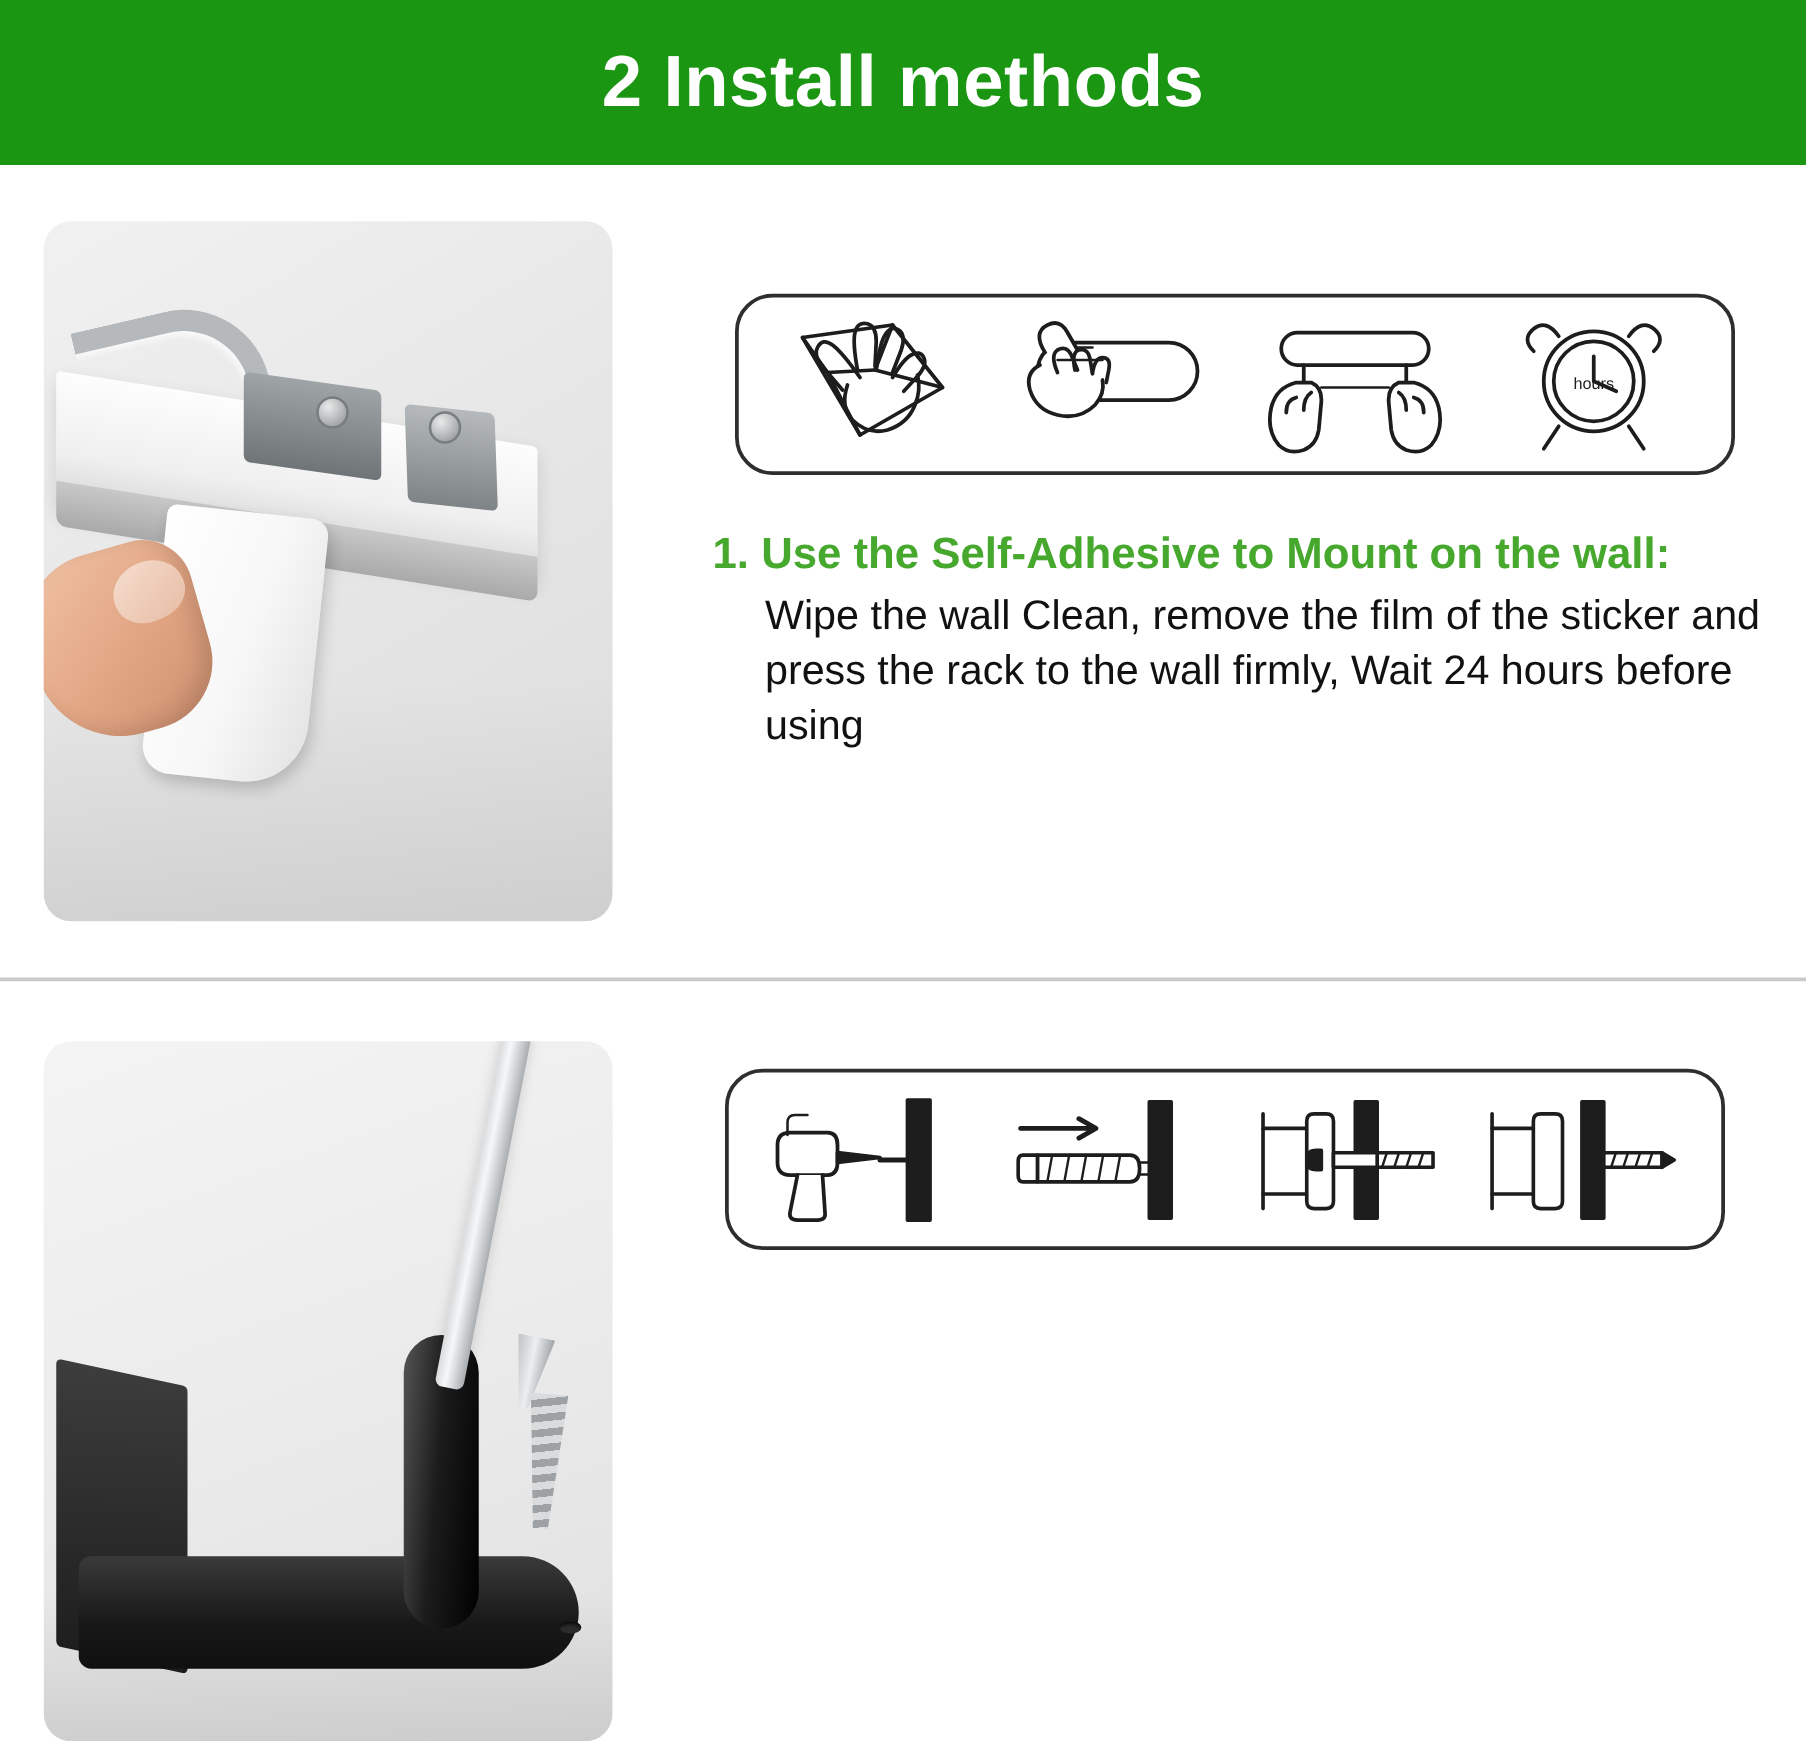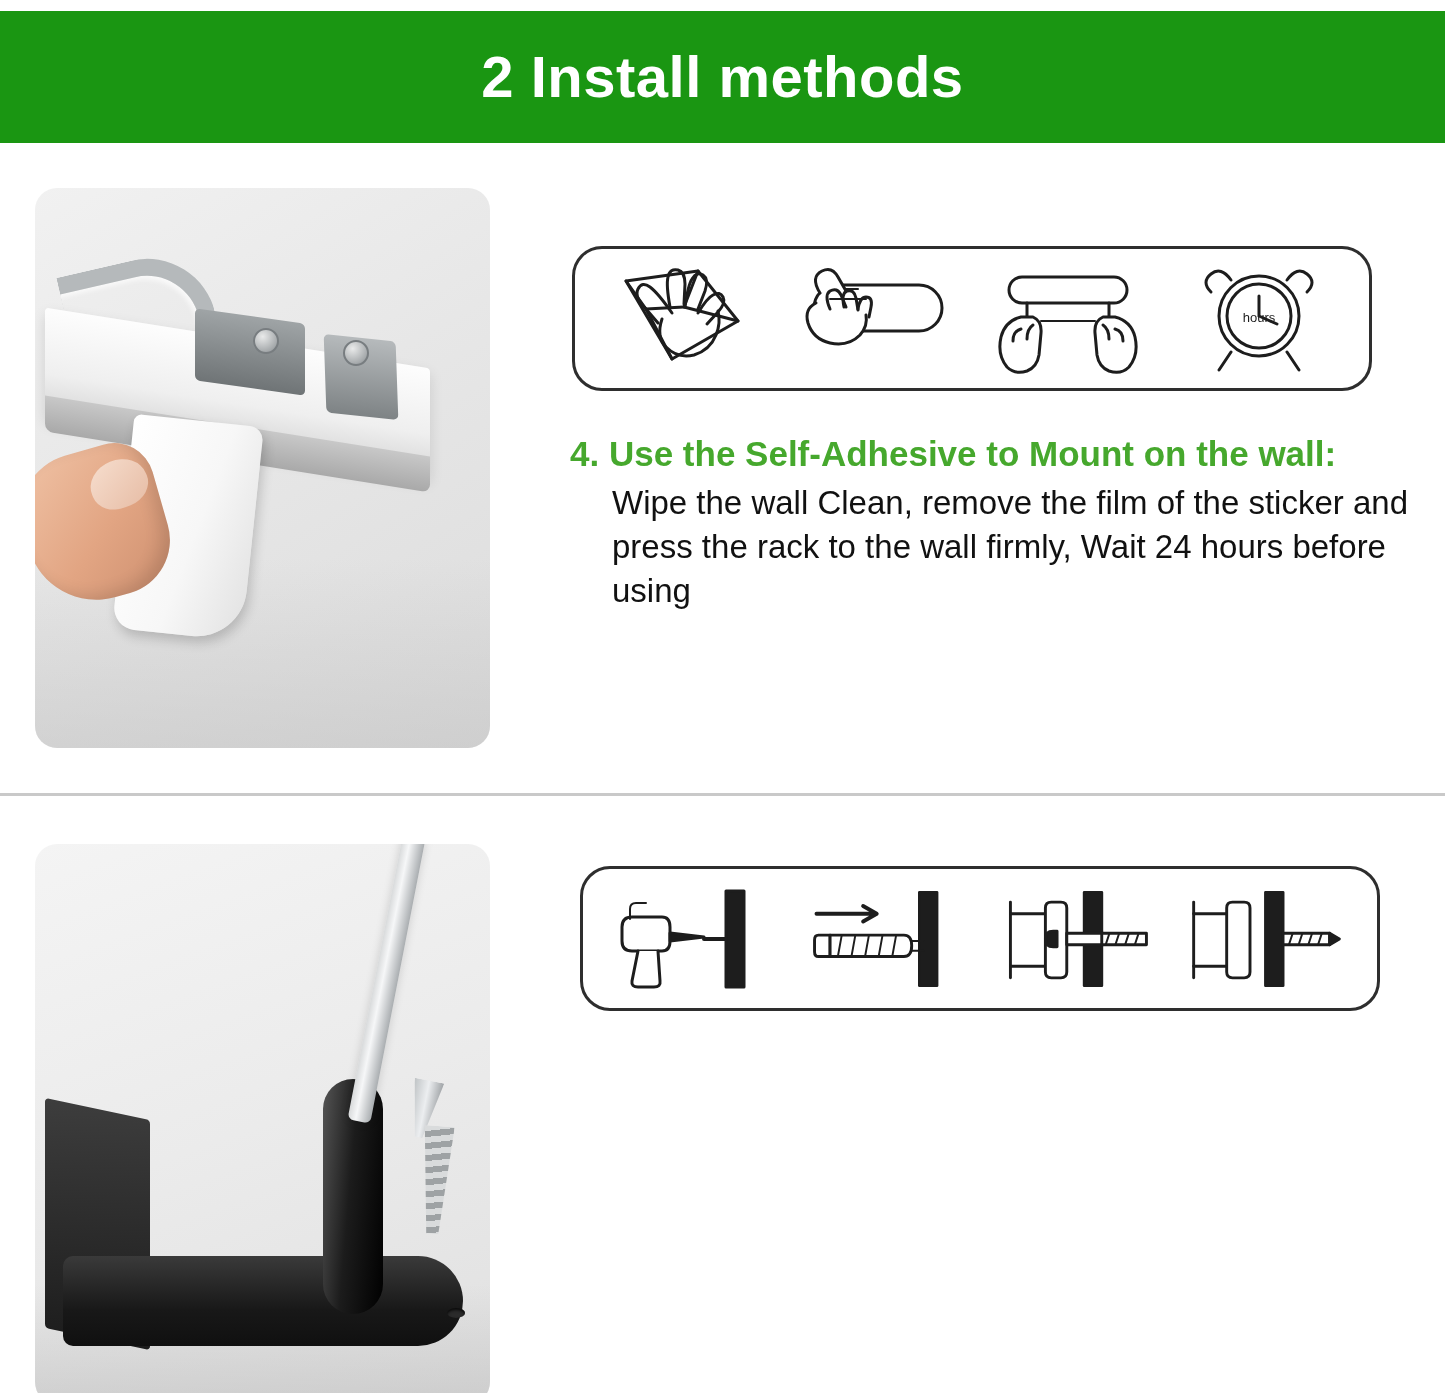--- a/index.html
+++ b/index.html
@@ -17,21 +17,20 @@
 
   
   .header {
     width: 100%;
     height: 132px;
     background: #1a9612;
     display: flex;
     align-items: center;
     justify-content: center;
     box-sizing: border-box;
-    margin-top: 11px;
   }
   .header-title {
     color: #ffffff;
     font-size: 58px;
     font-weight: bold;
     letter-spacing: 0.5px;
     line-height: 1;
     text-align: center;
   }
 
@@ -253,21 +252,21 @@
   .step-body {
     color: #111111;
     font-size: 33px;
     font-weight: normal;
     line-height: 1.33;
     margin: 0;
     padding-left: 42px;
     max-width: 880px;
   }
   .step-title-2 { margin-top: 38px; }
-  .strip-wrap-1 { margin-top: 58px; margin-left: 2px; }
+  .strip-wrap-1 { margin-top: 58px; margin-left: 18px; }
   .strip-wrap-2 { margin-top: 22px; margin-left: 10px; }
 </style>
 </head>
 <body>
 
 <div class="header">
   <div class="header-title">2 Install methods</div>
 </div>
 
 <div class="section section-1">
@@ -347,21 +346,21 @@
               <path d="M52 92 L40 110 M108 92 L120 110"></path>
               <path d="M80 56 L80 36 M80 56 L98 64"></path>
               <text x="80" y="62" font-family="Liberation Sans, sans-serif" font-size="13" fill="#1d1d1d" stroke="none" text-anchor="middle">hours</text>
             </g>
           </svg>
         </div>
 
       </div>
     </div>
 
-    <div class="step-title">4. Use the Self-Adhesive to Mount on the wall:</div>
+    <div class="step-title">1. Use the Self-Adhesive to Mount on the wall:</div>
     <div class="step-body">Wipe the wall Clean, remove the film of the sticker and press the rack to the wall firmly, Wait 24 hours before using</div>
   </div>
 </div>
 
 <div class="divider"></div>
 
 <div class="section section-2">
 
   <div class="photo-col">
     <div class="photo photo-2">

